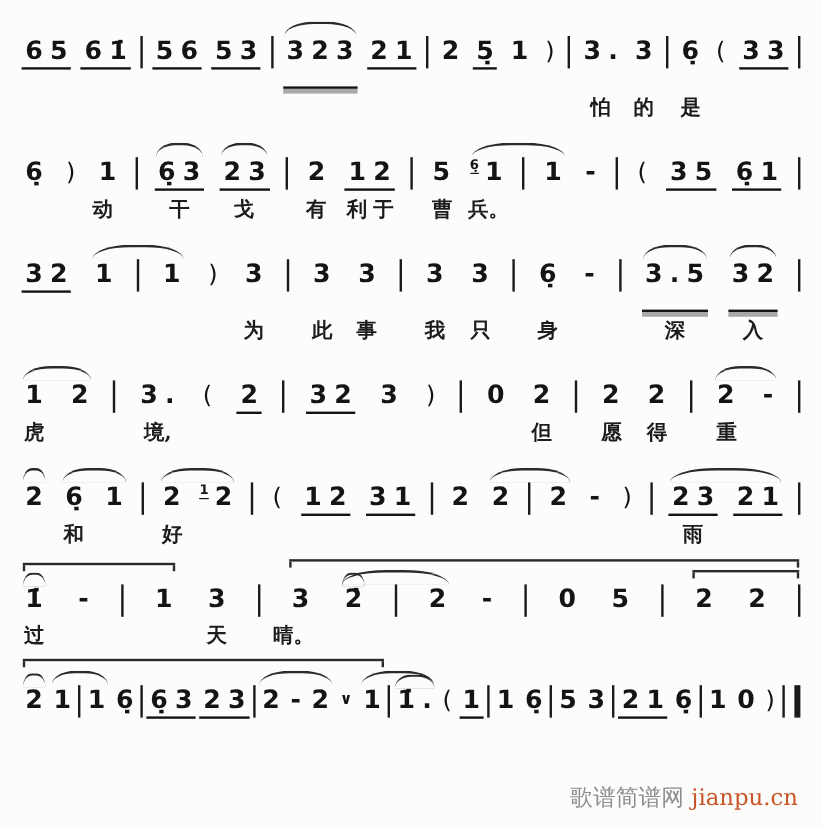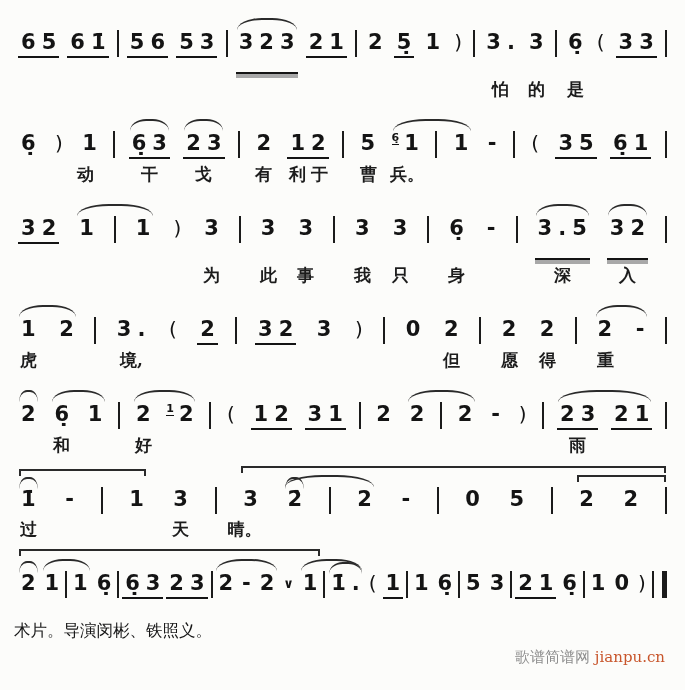--- a/index.html
+++ b/index.html
@@ -52,23 +52,23 @@
     font-size:17px;font-weight:bold;color:#1c1c1c;white-space:nowrap;
   }
   .description{
     margin:16px 14px 0 14px;
     font-family:"DejaVu Serif","Liberation Serif",serif;
     font-size:16.5px;line-height:1.6;color:#171717;
   }
   .desc-label{font-weight:bold;margin-right:10px;}
   .desc-first{padding-left:26px;}
   .watermark{
-    position:absolute;right:20px;bottom:23px;
+    position:absolute;right:20px;bottom:12px;
     font-family:"DejaVu Serif","Liberation Serif",serif;
-    font-size:15px;
+    font-size:19px;
   }
 </style>
 </head>
 <body>
 
 <div class="score">
     <div class="mline">
       <div class="notes-row">
         <span class="tok u1"><span class="ch">6</span><span class="ch">5</span></span>
         <span class="tok u1"><span class="ch">6</span><span class="ch">1̇</span></span>
@@ -312,19 +312,18 @@
         <div class="arc" style="left: 27px; width: 47px; top: 10px;"></div>
         <div class="arc" style="left: 200px; width: 61px; top: 10px;"></div>
         <div class="arc" style="left: 285px; width: 61px; top: 10px;"></div>
         <div class="arc" style="left: 313px; width: 33px; top: 13px;"></div>
         <div class="tie-line" style="left: 3px; width: 301px; top: 0px;"></div>
       </div>
     </div>
   </div>
 
 <div class="description">
-  <div class="desc-line">术片。导演闵彬、铁照义。</div>
 </div>
 
 <div class="watermark">
   <span style="color: rgb(142, 142, 142);">歌谱简谱网</span>
   <span class="wm-url" style="color: rgb(200, 85, 43);">jianpu.cn</span>
 </div>
 
 </body></html>

